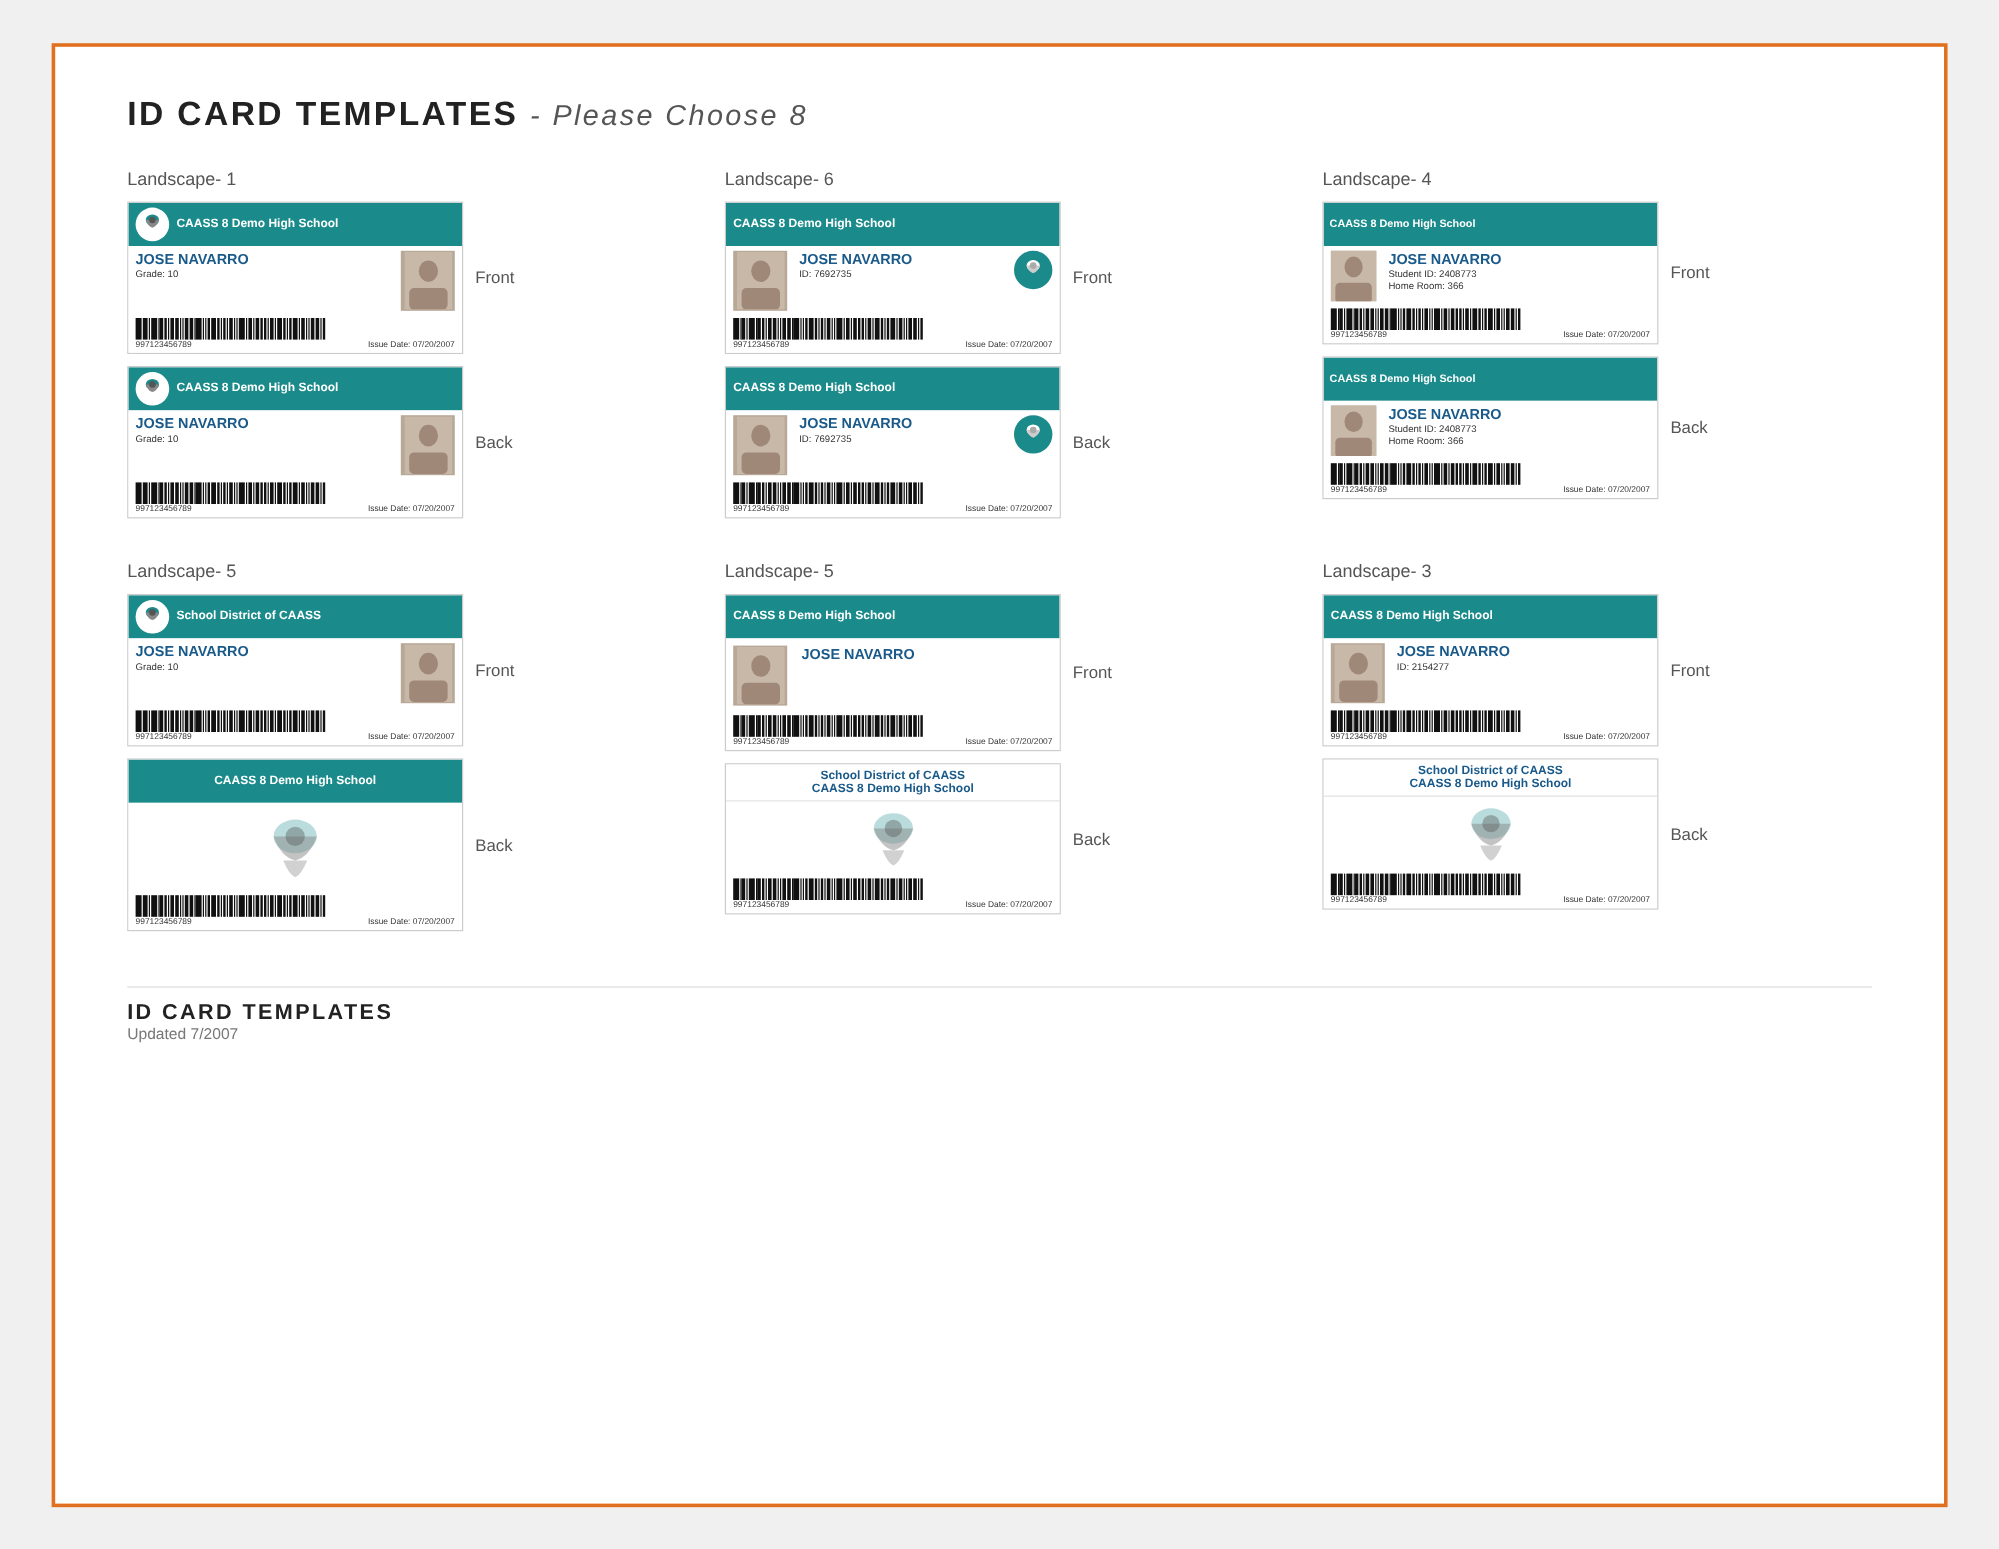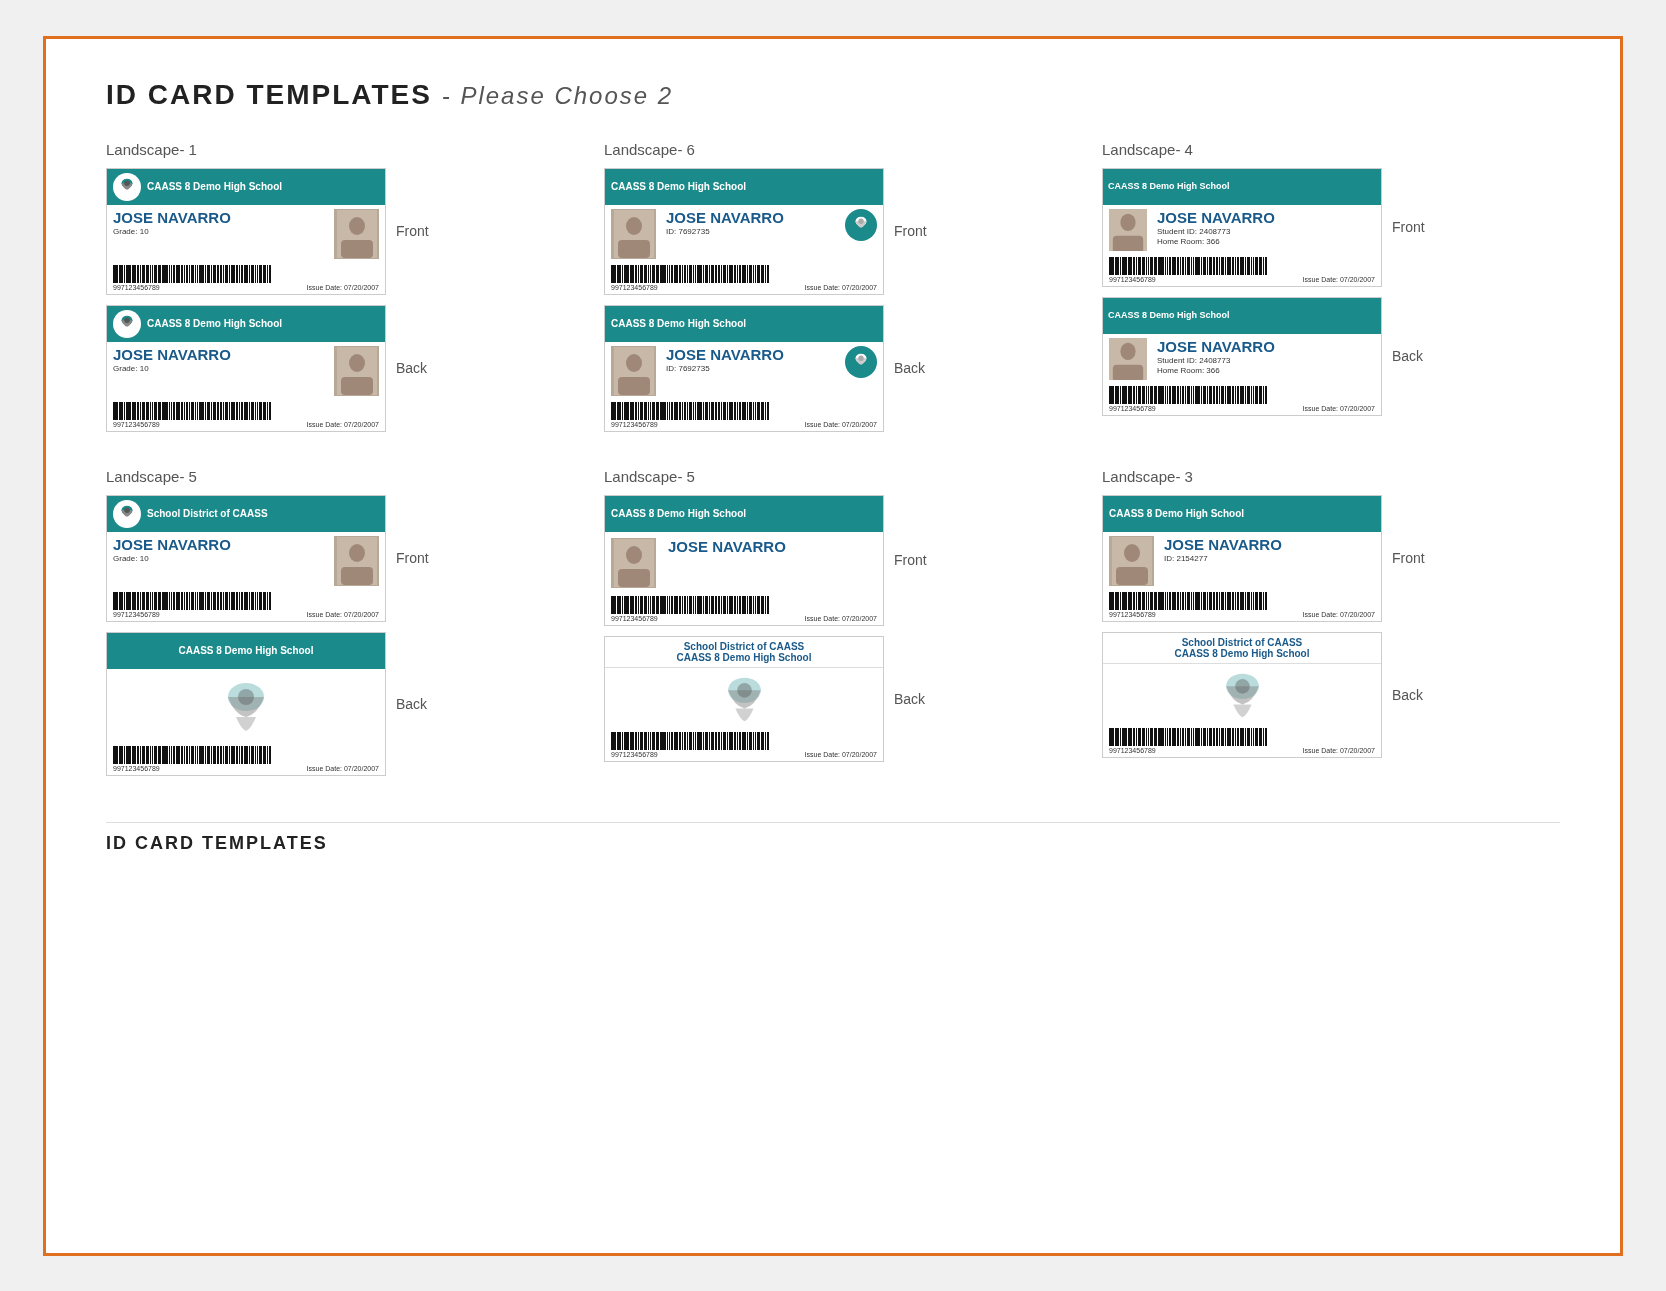--- a/index.html
+++ b/index.html
@@ -115,21 +115,21 @@
       display: flex;
       background: white;
       padding: 4px 6px;
       gap: 6px;
       align-items: flex-start;
     }
     .student-info {
       flex: 1;
     }
     .student-name {
-      font-size: 15px;
+      font-size: 12px;
       font-weight: bold;
       color: #1a5a8a;
       text-transform: uppercase;
     }
     .student-detail {
       font-size: 8px;
       color: #333;
       margin-top: 1px;
     }
     .student-photo {
@@ -205,21 +205,21 @@
       font-size: 13px;
       color: #777;
     }
   </style>
 </head>
 <body>
 
 <div class="page">
   <div class="page-title">
     <span>ID CARD TEMPLATES</span>
-    <span class="italic"> - <span>Please Choose 2</span></span>
+    <span class="italic"> - <span>Please Choose 8</span></span>
   </div>
 
 
   <div class="templates-grid">
 
     <div class="template-group">
       <div class="template-label">Landscape- 1</div>
       <div class="card-row">
         <div class="id-card">
           <div class="card-header teal">
@@ -1222,14 +1222,15 @@
           </div>
         </div>
         <div class="card-side-label">Back</div>
       </div>
     </div>
 
   </div>
 
   <div class="footer-bottom">
     <div class="footer-title">ID CARD TEMPLATES</div>
+    <div class="footer-sub">Updated 7/2007</div>
   </div>
 </div>
 
 </body></html>

